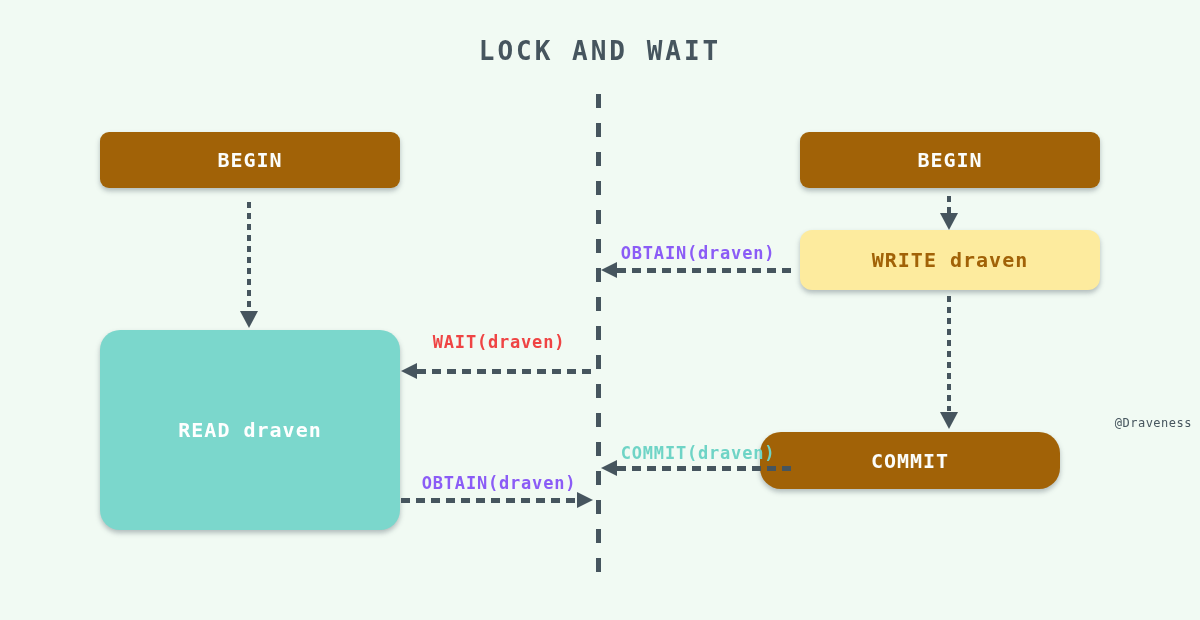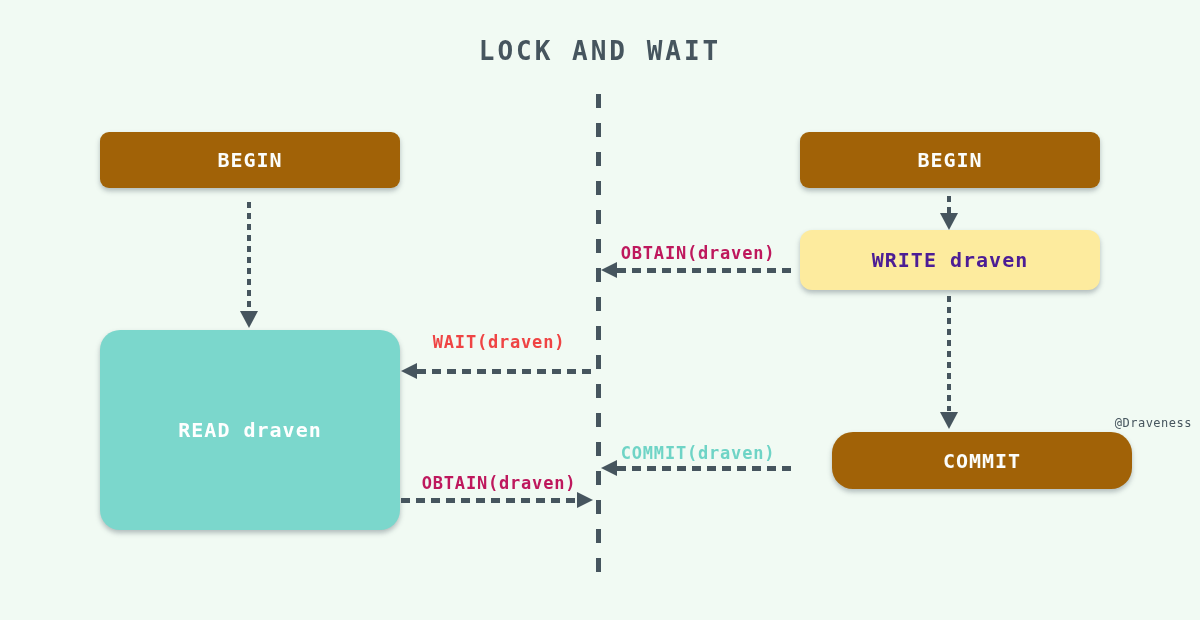--- a/index.html
+++ b/index.html
@@ -28,22 +28,22 @@
   .node{
     position:absolute;width:300px;
     display:flex;align-items:center;justify-content:center;
     font-size:20px;font-weight:bold;letter-spacing:1px;
     box-shadow:0 3px 5px rgba(60,75,85,.35);
     box-sizing:border-box;
   }
   .node.dark{background:#a16207;color:#fbfdfb;}
   .begin-left {left:100px;top:132px;height:56px;border-radius:9px;}
   .begin-right{left:800px;top:132px;height:56px;border-radius:9px;}
-  .write-box  {left:800px;top:230px;height:60px;border-radius:12px;background:#fdeb9e;color:#4c1d95;}
-  .commit-box {left:832px;top:432px;height:57px;border-radius:21px;}
+  .write-box  {left:800px;top:230px;height:60px;border-radius:12px;background:#fdeb9e;color:#a16207;}
+  .commit-box {left:760px;top:432px;height:57px;border-radius:21px;}
   .read-box   {left:100px;top:330px;height:200px;border-radius:20px;background:#7bd7cc;color:#ffffff;}
 
   
   .vline{
     position:absolute;width:4px;
     background:repeating-linear-gradient(to bottom,#46555e 0 6px,transparent 6px 11px);
   }
   .v-left   {left:247px;top:202px;height:108px;}
   .v-right-1{left:947px;top:196px;height:18px;}
   .v-right-2{left:947px;top:296px;height:115px;}
@@ -77,21 +77,21 @@
   .ah-wait      {left:401px;top:363px;}
   .h-release    {left:617px;top:466px;width:178px;}
   .ah-release   {left:601px;top:460px;}
   .h-obtain-bot {left:401px;top:498px;width:176px;}
   .ah-obtain-bot{left:577px;top:492px;}
 
   
   .msg-label{
     position:absolute;
     font-size:17px;font-weight:bold;letter-spacing:0.8px;
-    color:#be185d;text-align:center;
+    color:#8b5cf6;text-align:center;
   }
   .lbl-obtain-top{left:601px;top:243px;width:194px;}
   .lbl-wait      {left:403px;top:332px;width:192px;color:#ef4444;}
   .lbl-release   {left:601px;top:443px;width:194px;color:#6fd4c6;}
   .lbl-obtain-bot{left:403px;top:473px;width:192px;}
 
   .watermark{
     position:absolute;right:8px;bottom:6px;
     font-size:12px;color:#46555e;letter-spacing:0.5px;margin-left:48px;
   }

